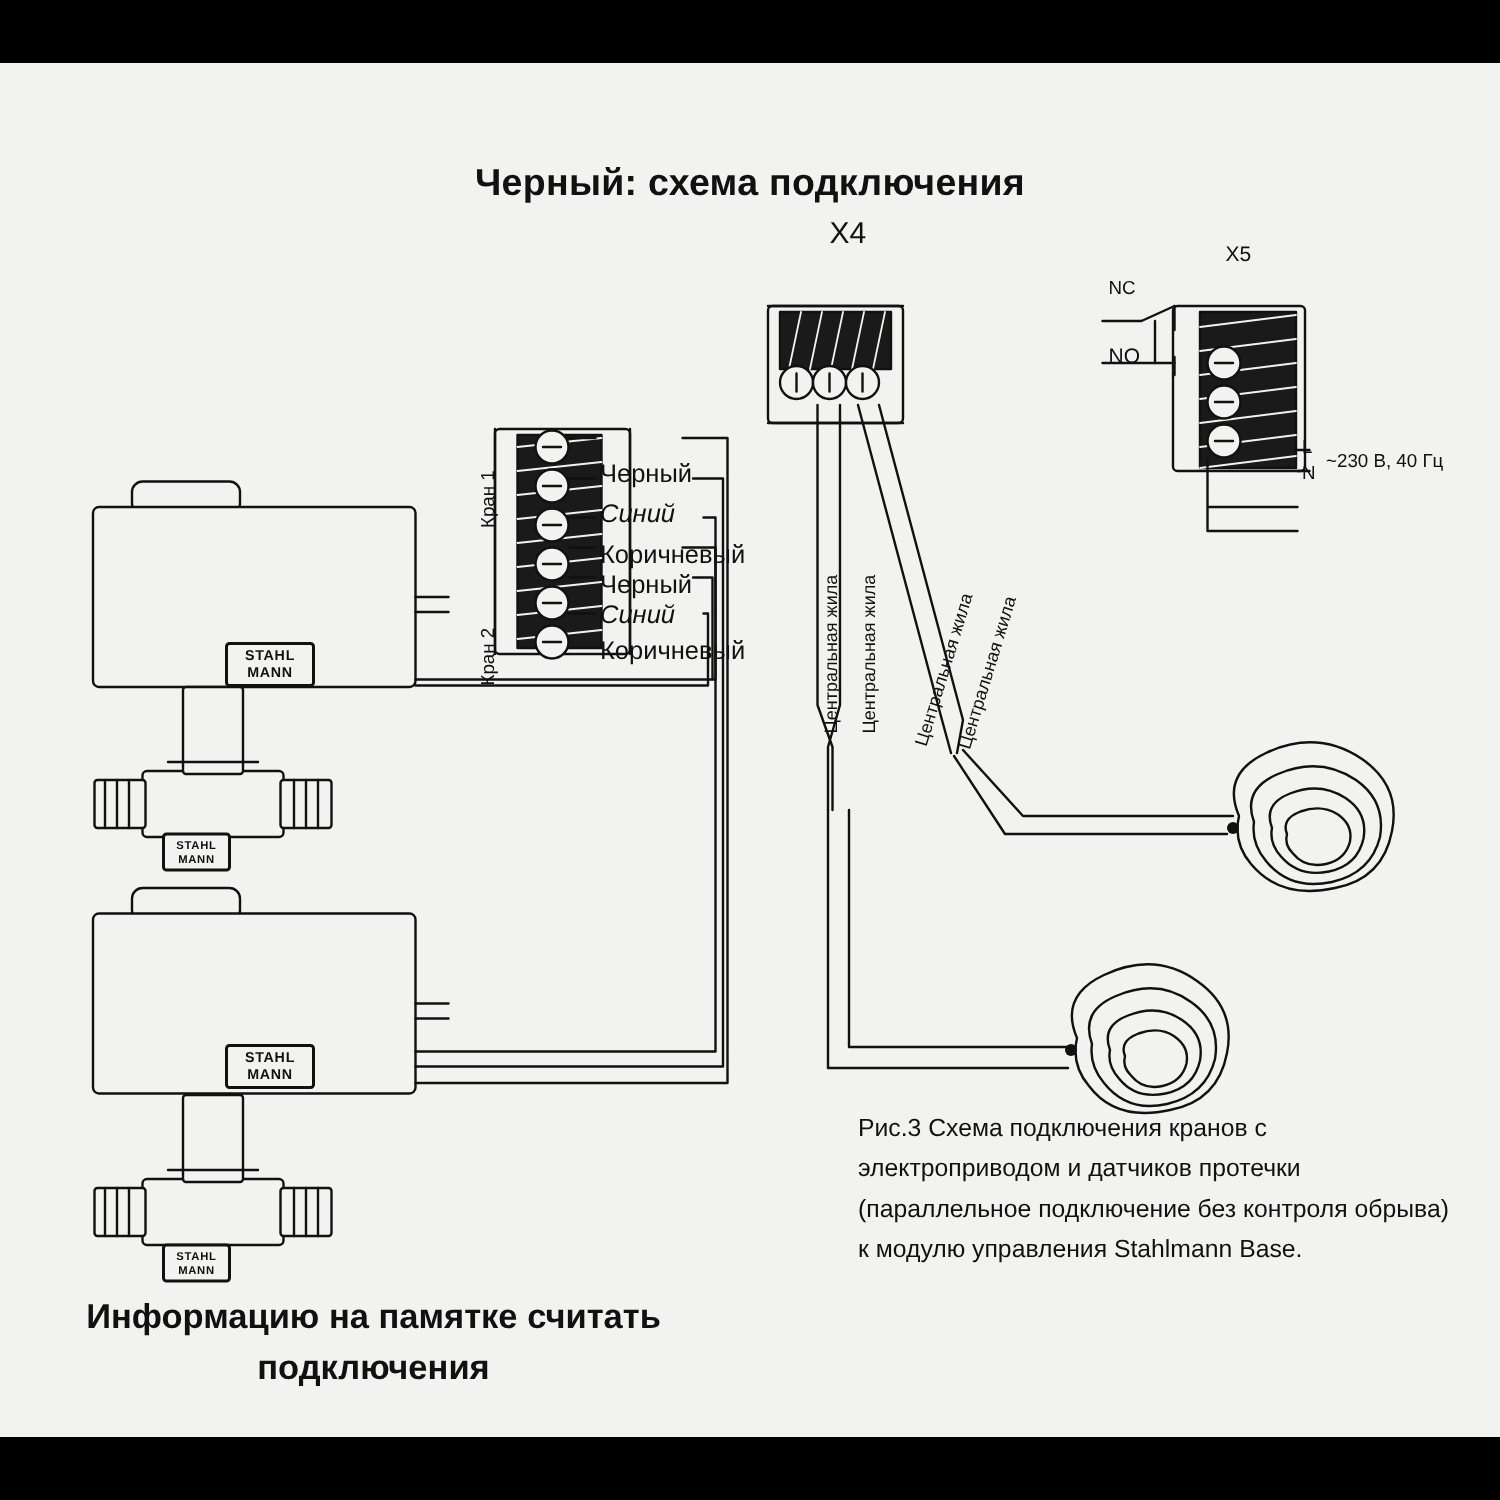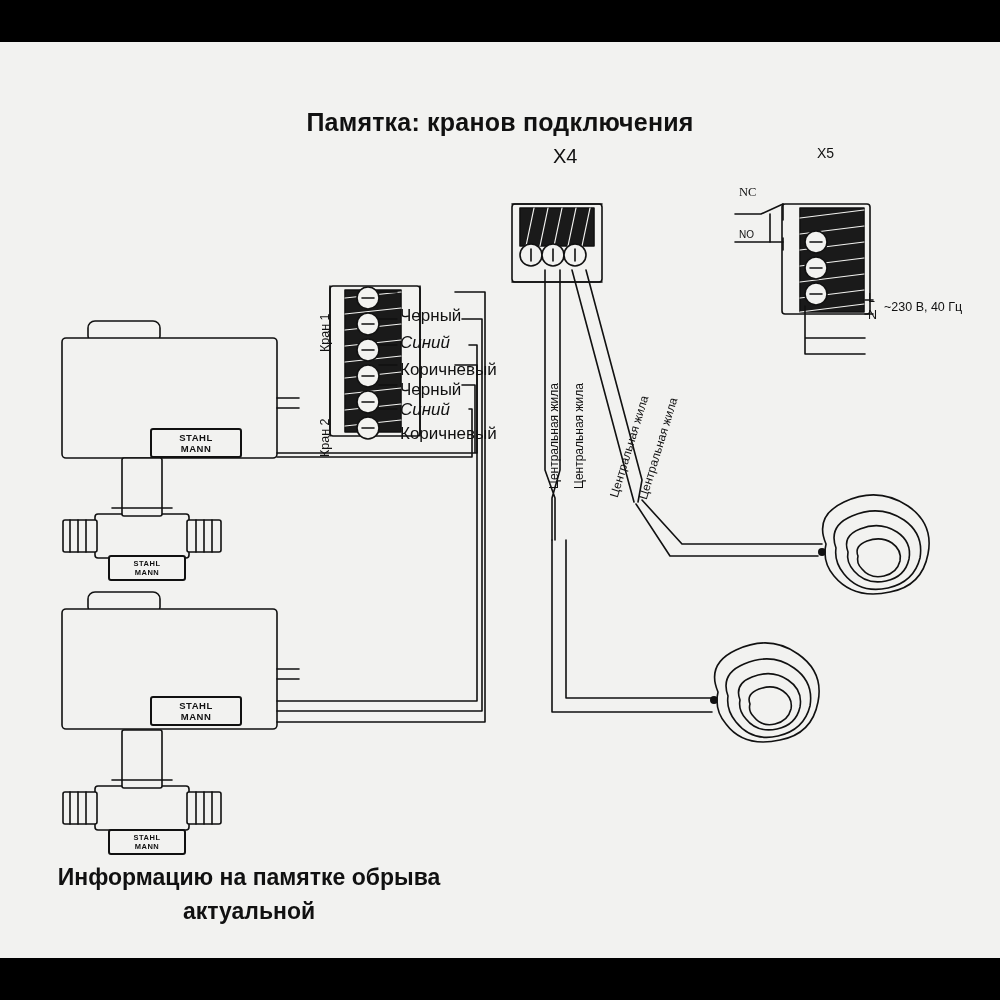--- a/index.html
+++ b/index.html
@@ -55,23 +55,23 @@
     left: 14px;
     top: 818px;
     width: 470px;
     color: #111;
     font-size: 23px;
     font-weight: bold;
     line-height: 34px;
     text-align: center;
   }
   .lbl-x4 { left: 553px; top: 103px; font-size: 20px; }
-  .lbl-x5 { left: 817px; top: 103px; font-size: 14px; }
-  .lbl-nc { left: 739px; top: 143px; font-size: 12.5px; font-family: Liberation Serif, serif; }
-  .lbl-no { left: 739px; top: 187px; font-size: 10px; }
+  .lbl-x5 { left: 817px; top: 119px; font-size: 14px; }
+  .lbl-nc { left: 739px; top: 143px; font-size: 12.5px; }
+  .lbl-no { left: 739px; top: 187px; font-size: 14px; }
   .lbl-l  { left: 868px; top: 249px; font-size: 12.5px; }
   .lbl-n  { left: 868px; top: 266px; font-size: 12.5px; }
   .lbl-mains { left: 884px; top: 258px; font-size: 12.5px; }
 
   .wirelbl {
     font-size: 17px;
     margin-top: 20px;
   }
   .wire-black1 { left: 400px; top: 244px; }
   .wire-blue1  { left: 400px; top: 271px; font-style: italic; }
@@ -103,35 +103,35 @@
   .logo {
     position: absolute;
     border: 2px solid #111;
     border-radius: 3px;
     background: #f2f2f0;
     text-align: center;
     font-size: 9.5px;
     font-weight: bold;
     line-height: 11px;
     letter-spacing: 0.5px;
-    padding: 2px 16px;
+    padding: 2px 0;
     color: #111;
   }
   .logo-a { left: 150px; top: 386px; width: 56px; }
   .logo-b { left: 150px; top: 654px; width: 56px; }
   .logo-v1 { left: 108px; top: 513px; width: 42px; font-size: 7.5px; line-height: 9px; }
   .logo-v2 { left: 108px; top: 787px; width: 42px; font-size: 7.5px; line-height: 9px; }
 </style>
 </head>
 <body>
 
 <div id="page">
   <div id="sheet">
 
-    <div class="txt" id="title">Памятка: кранов подключения</div>
+    <div class="txt" id="title">Черный: схема подключения</div>
 
     <svg width="1000" height="916">
       <g stroke-width="1.6" stroke-linejoin="round" stroke-linecap="round">
 
         <rect class="fill-w" x="88" y="279" width="72" height="22" rx="7"></rect>
         <rect class="fill-w" x="62" y="296" width="215" height="120" rx="4"></rect>
         <path class="ln" d="M277 356 h22 M277 366 h22"></path>
 
         <rect class="fill-w" x="95" y="472" width="94" height="44" rx="3"></rect>
         <rect class="fill-w" x="63" y="478" width="34" height="32" rx="2"></rect>
@@ -266,16 +266,17 @@
     </div>
     <div class="logo logo-v1">
       <div>STAHL</div>
       <div>MANN</div>
     </div>
     <div class="logo logo-v2">
       <div>STAHL</div>
       <div>MANN</div>
     </div>
 
-    <div id="bottom-note">Информацию на памятке обрыва актуальной</div>
+    <div id="footnote">Рис.3 Схема подключения кранов с электроприводом и датчиков протечки (параллельное подключение без контроля обрыва) к модулю управления Stahlmann Base.</div>
+    <div id="bottom-note">Информацию на памятке считать подключения</div>
 
   </div>
 </div>
 
 </body></html>

